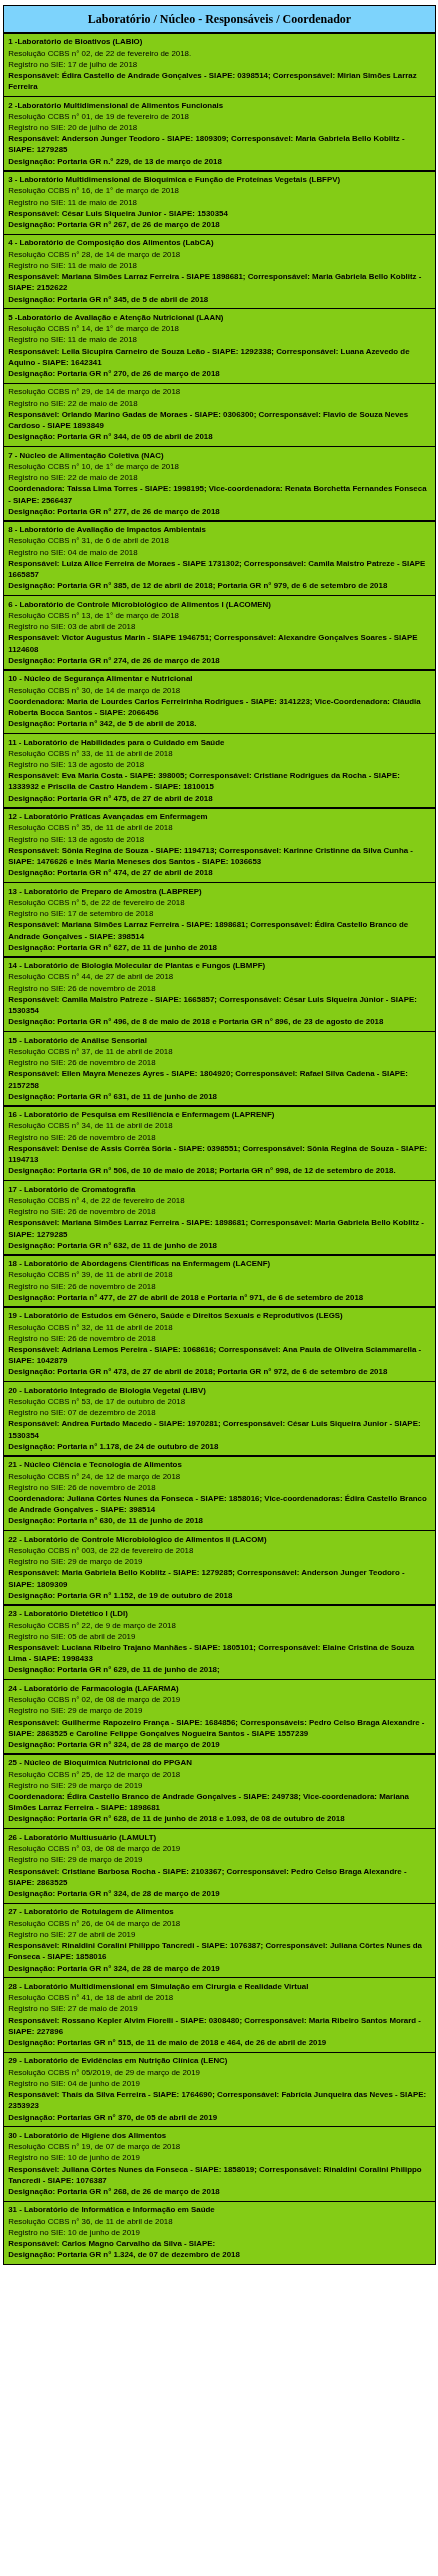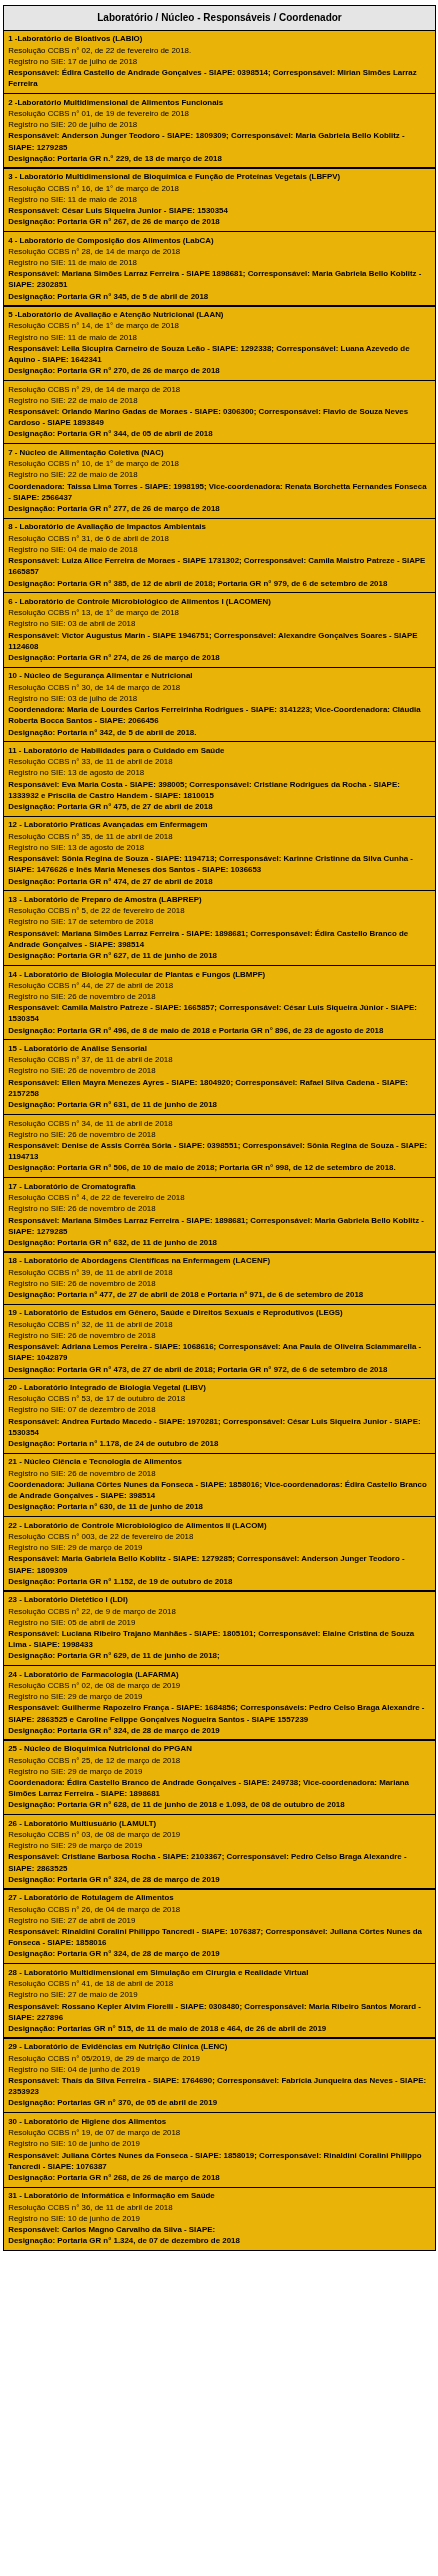--- a/index.html
+++ b/index.html
@@ -16,29 +16,30 @@
   }
   .doc {
     margin: 5.2px 3.3px 0 3.3px;
   }
   .row {
     border: 0.7px solid #000000;
     margin-top: -0.7px;
     padding: 2.6px 3.9px 3.3px 3.9px;
     font-size: 7.9px;
     line-height: 1.42;
-    background: #eab308;
+    background: #84cc16;
   }
   .row.header-row {
-    background: #e5e5e5;
+    background: #7dd3fc;
     text-align: center;
     font-weight: bold;
-    font-size: 10px;
+    font-size: 12px;
     padding: 4.6px 3.9px;
     margin-top: 0;
+    font-family: Liberation Serif, serif;
   }
   .entry-title {
     font-weight: bold;
   }
   .line {
     font-weight: normal;
   }
   .line.bold {
     font-weight: bold;
   }
@@ -68,21 +69,21 @@
     <div class="entry-title">3 - Laboratório Multidimensional de Bioquímica e Função de Proteínas Vegetais (LBFPV)</div>
   <div class="line">Resolução CCBS n° 16, de 1° de março de 2018</div>
         <div class="line">Registro no SIE: 11 de maio de 2018</div>
         <div class="line bold">Responsável: César Luis Siqueira Junior - SIAPE: 1530354</div>
         <div class="line bold">Designação: Portaria GR n° 267, de 26 de março de 2018</div>
       </div>
       <div class="row entry">
     <div class="entry-title">4 - Laboratório de Composição dos Alimentos (LabCA)</div>
   <div class="line">Resolução CCBS n° 28, de 14 de março de 2018</div>
         <div class="line">Registro no SIE: 11 de maio de 2018</div>
-        <div class="line bold">Responsável: Mariana Simões Larraz Ferreira - SIAPE 1898681; Corresponsável: Maria Gabriela Bello Koblitz - SIAPE: 2302851</div>
+        <div class="line bold">Responsável: Mariana Simões Larraz Ferreira - SIAPE 1898681; Corresponsável: Maria Gabriela Bello Koblitz - SIAPE: 2152622</div>
         <div class="line bold">Designação: Portaria GR n° 345, de 5 de abril de 2018</div>
       </div>
       <div class="row entry">
     <div class="entry-title">5 -Laboratório de Avaliação e Atenção Nutricional (LAAN)</div>
   <div class="line">Resolução CCBS n° 14, de 1° de março de 2018</div>
         <div class="line">Registro no SIE: 11 de maio de 2018</div>
         <div class="line bold">Responsável: Leila Sicupira Carneiro de Souza Leão - SIAPE: 1292338; Corresponsável: Luana Azevedo de Aquino - SIAPE: 1642341</div>
         <div class="line bold">Designação: Portaria GR n° 270, de 26 de março de 2018</div>
       </div>
       <div class="row entry">
@@ -108,21 +109,20 @@
       <div class="row entry">
     <div class="entry-title">6 - Laboratório de Controle Microbiológico de Alimentos I (LACOMEN)</div>
   <div class="line">Resolução CCBS n° 13, de 1° de março de 2018</div>
         <div class="line">Registro no SIE: 03 de abril de 2018</div>
         <div class="line bold">Responsável: Victor Augustus Marin - SIAPE 1946751; Corresponsável: Alexandre Gonçalves Soares - SIAPE 1124608</div>
         <div class="line bold">Designação: Portaria GR n° 274, de 26 de março de 2018</div>
       </div>
       <div class="row entry">
     <div class="entry-title">10 - Núcleo de Segurança Alimentar e Nutricional</div>
   <div class="line">Resolução CCBS n° 30, de 14 de março de 2018</div>
-        <div class="line">Registro no SIE: 03 de julho de 2018</div>
         <div class="line bold">Coordenadora: Maria de Lourdes Carlos Ferreirinha Rodrigues - SIAPE: 3141223; Vice-Coordenadora: Cláudia Roberta Bocca Santos - SIAPE: 2066456</div>
         <div class="line bold">Designação: Portaria n° 342, de 5 de abril de 2018.</div>
       </div>
       <div class="row entry">
     <div class="entry-title">11 - Laboratório de Habilidades para o Cuidado em Saúde</div>
   <div class="line">Resolução CCBS n° 33, de 11 de abril de 2018</div>
         <div class="line">Registro no SIE: 13 de agosto de 2018</div>
         <div class="line bold">Responsável: Eva Maria Costa - SIAPE: 398005; Corresponsável: Cristiane Rodrigues da Rocha - SIAPE: 1333932 e Priscila de Castro Handem - SIAPE: 1810015</div>
         <div class="line bold">Designação: Portaria GR n° 475, de 27 de abril de 2018</div>
       </div>
@@ -148,20 +148,21 @@
         <div class="line bold">Designação: Portaria GR n° 496, de 8 de maio de 2018 e Portaria GR n° 896, de 23 de agosto de 2018</div>
       </div>
       <div class="row entry">
     <div class="entry-title">15 - Laboratório de Análise Sensorial</div>
   <div class="line">Resolução CCBS n° 37, de 11 de abril de 2018</div>
         <div class="line">Registro no SIE: 26 de novembro de 2018</div>
         <div class="line bold">Responsável: Ellen Mayra Menezes Ayres - SIAPE: 1804920; Corresponsável: Rafael Silva Cadena - SIAPE: 2157258</div>
         <div class="line bold">Designação: Portaria GR n° 631, de 11 de junho de 2018</div>
       </div>
       <div class="row entry">
+    <div class="entry-title">16 - Laboratório de Pesquisa em Resiliência e Enfermagem (LAPRENF)</div>
   <div class="line">Resolução CCBS n° 34, de 11 de abril de 2018</div>
         <div class="line">Registro no SIE: 26 de novembro de 2018</div>
         <div class="line bold">Responsável: Denise de Assis Corrêa Sória - SIAPE: 0398551; Corresponsável: Sônia Regina de Souza - SIAPE: 1194713</div>
         <div class="line bold">Designação: Portaria GR n° 506, de 10 de maio de 2018; Portaria GR n° 998, de 12 de setembro de 2018.</div>
       </div>
       <div class="row entry">
     <div class="entry-title">17 - Laboratório de Cromatografia</div>
   <div class="line">Resolução CCBS n° 4, de 22 de fevereiro de 2018</div>
         <div class="line">Registro no SIE: 26 de novembro de 2018</div>
         <div class="line bold">Responsável: Mariana Simões Larraz Ferreira - SIAPE: 1898681; Corresponsável: Maria Gabriela Bello Koblitz - SIAPE: 1279285</div>
@@ -182,20 +183,21 @@
       </div>
       <div class="row entry">
     <div class="entry-title">20 - Laboratório Integrado de Biologia Vegetal (LIBV)</div>
   <div class="line">Resolução CCBS n° 53, de 17 de outubro de 2018</div>
         <div class="line">Registro no SIE: 07 de dezembro de 2018</div>
         <div class="line bold">Responsável: Andrea Furtado Macedo - SIAPE: 1970281; Corresponsável: César Luis Siqueira Junior - SIAPE: 1530354</div>
         <div class="line bold">Designação: Portaria n° 1.178, de 24 de outubro de 2018</div>
       </div>
       <div class="row entry">
     <div class="entry-title">21 - Núcleo Ciência e Tecnologia de Alimentos</div>
+  <div class="line">Resolução CCBS n° 24, de 12 de março de 2018</div>
         <div class="line">Registro no SIE: 26 de novembro de 2018</div>
         <div class="line bold">Coordenadora: Juliana Côrtes Nunes da Fonseca - SIAPE: 1858016; Vice-coordenadoras: Édira Castello Branco de Andrade Gonçalves - SIAPE: 398514</div>
         <div class="line bold">Designação: Portaria n° 630, de 11 de junho de 2018</div>
       </div>
       <div class="row entry">
     <div class="entry-title">22 - Laboratório de Controle Microbiológico de Alimentos II (LACOM)</div>
   <div class="line">Resolução CCBS n° 003, de 22 de fevereiro de 2018</div>
         <div class="line">Registro no SIE: 29 de março de 2019</div>
         <div class="line bold">Responsável: Maria Gabriela Bello Koblitz - SIAPE: 1279285; Corresponsável: Anderson Junger Teodoro - SIAPE: 1809309</div>
         <div class="line bold">Designação: Portaria GR n° 1.152, de 19 de outubro de 2018</div>

